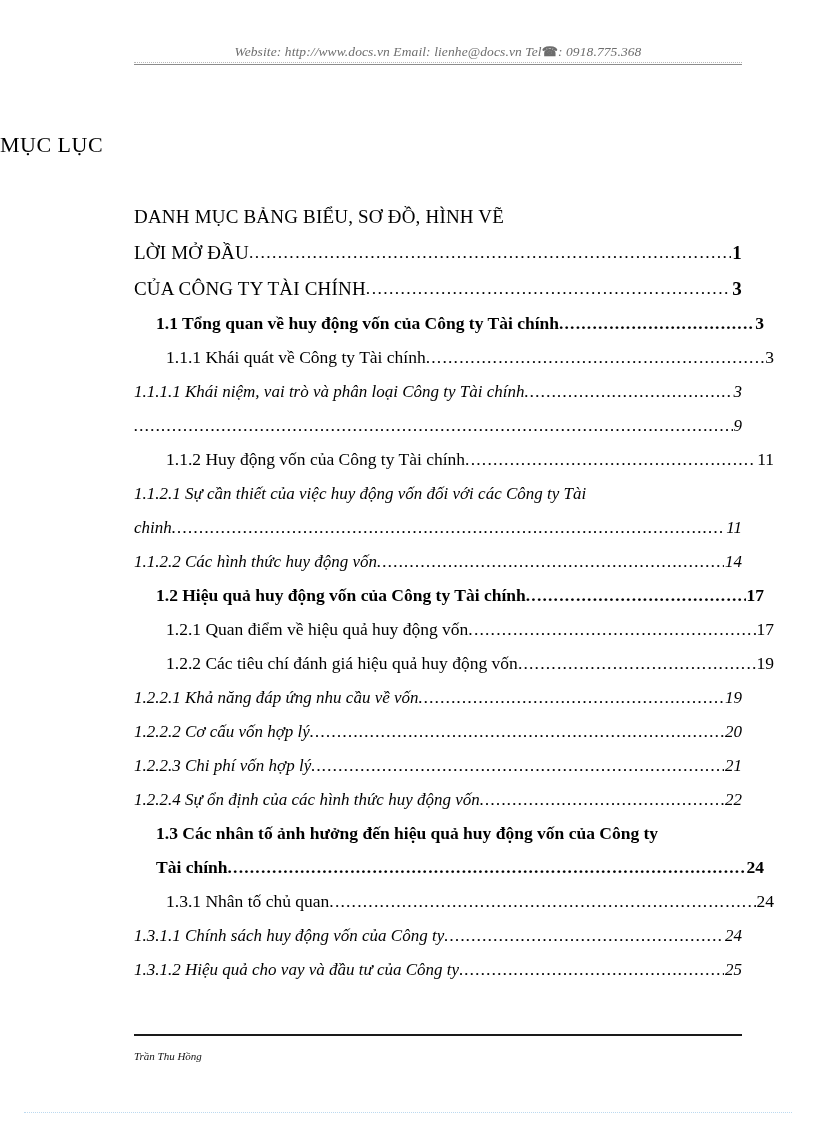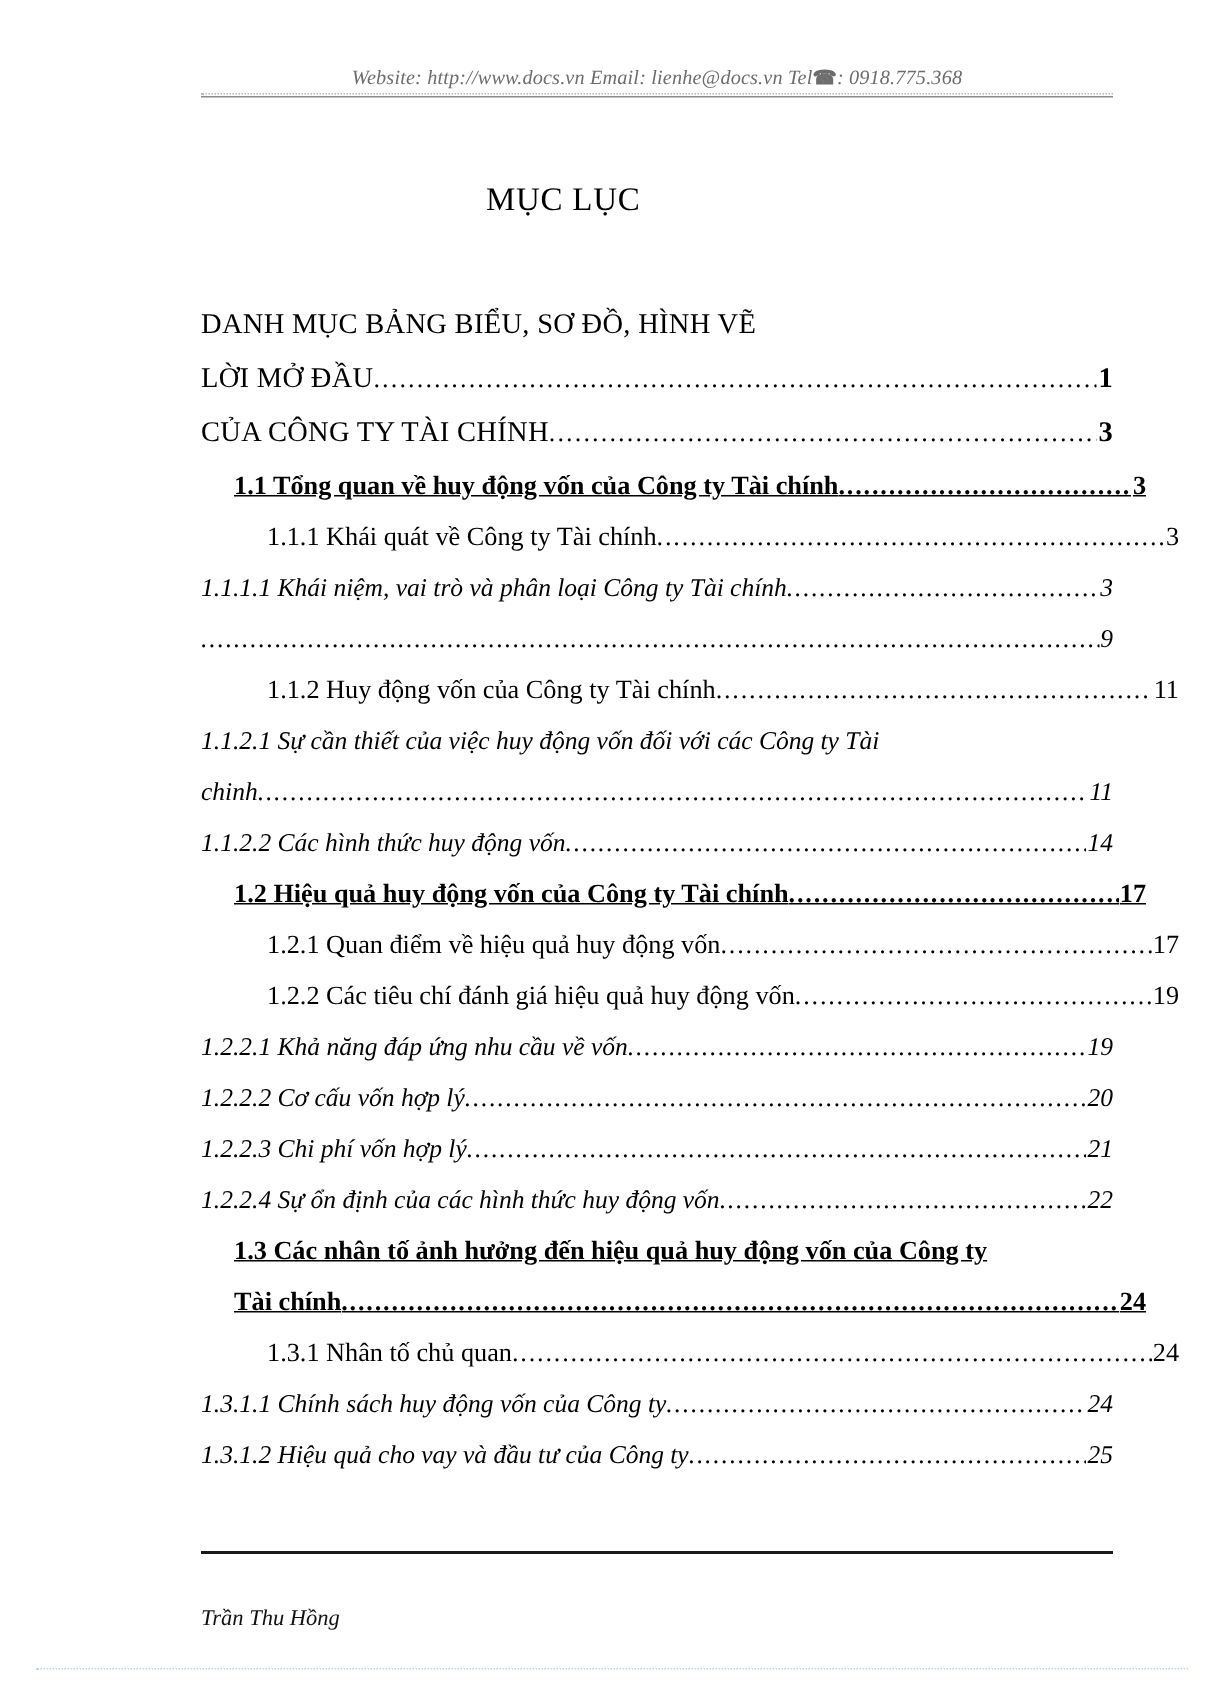--- a/index.html
+++ b/index.html
@@ -66,23 +66,22 @@
     top: 20px;
     width: 608px;
     height: 0;
     border-top: 1px dotted #b8b8b8;
   }
 
   
   .doc-title {
     position: absolute;
     left: 0;
-    top: 118px;
+    top: 130px;
     width: 751px;
-    text-align: center;
     font-size: 22px;
     line-height: 30px;
     letter-spacing: 0.5px;
   }
 
   
   .toc {
     position: absolute;
     left: 134px;
     top: 203px;
@@ -130,26 +129,25 @@
     font-size: 19px;
     line-height: 27px;
     font-weight: normal;
     margin-left: 0px;
     letter-spacing: 0.2px;
   }
   .lvl-1 {
     font-size: 17.5px;
     font-weight: bold;
     margin-left: 22px;
-    text-decoration: underline;
   }
   .lvl-2 {
     font-size: 17.5px;
     font-weight: normal;
-    margin-left: 44px;
+    margin-left: 32px;
   }
   .lvl-3 {
     font-size: 17px;
     font-style: italic;
     font-weight: normal;
   }
   .lvl-3 .entry-leader { letter-spacing: 1.1px; }
   .lvl-0 .entry-leader { letter-spacing: 1.4px; }
 
   .lvl-0 .entry-page { font-weight: bold; }
@@ -170,24 +168,23 @@
     top: -10px;
     width: 608px;
     height: 0;
     border-top: 2px solid #1a1a1a;
   }
   .footer-row {
     display: flex;
     justify-content: space-between;
     align-items: baseline;
     font-style: italic;
-    font-size: 15px;
+    font-size: 11px;
     line-height: 24px;
     color: #111;
-    margin-top: 23px;
   }
   .bottom-dots {
     position: absolute;
     left: 24px;
     top: 1112px;
     width: 768px;
     height: 0;
     border-top: 1px dotted #bcd9ef;
   }
 </style>

